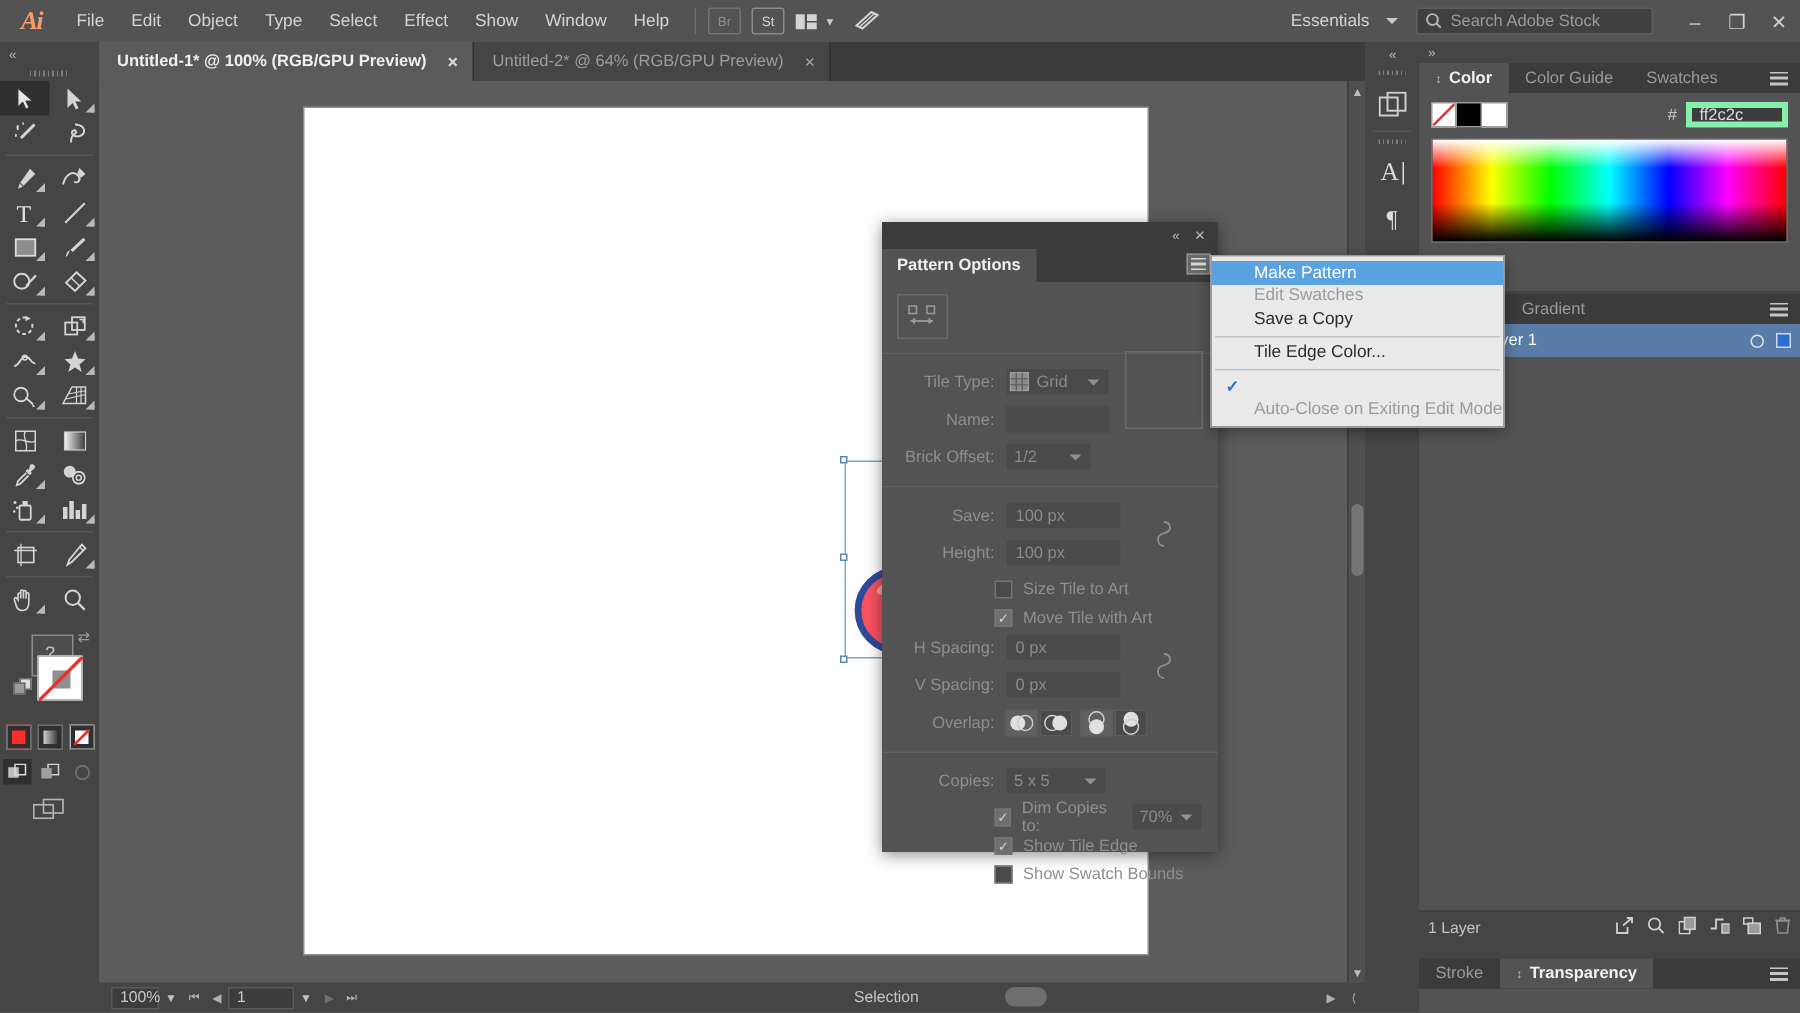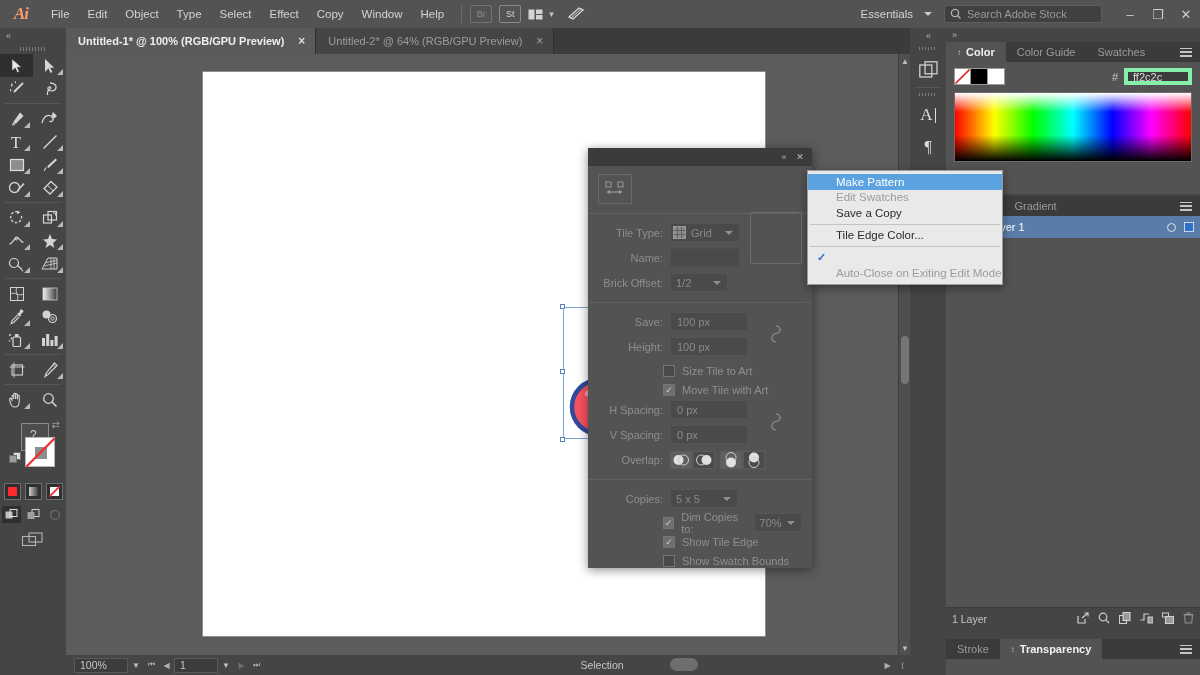--- a/index.html
+++ b/index.html
@@ -126,21 +126,21 @@
   .handle { position:absolute; width:5px; height:5px; background:#ffffff; border:1px solid #5a83be; }
   .vscroll { position:absolute; right:0; top:0; width:12px; bottom:0; background:#4f4f4f; border-left:1px solid #3e3e3e;}
   .vscroll .thumb { position:absolute; left:2px; width:8px; top:282px; height:48px; background:#767676; border-radius:4px; }
   .vscroll .arw { position:absolute; left:0; width:12px; height:14px; display:flex; align-items:center; justify-content:center; color:#bdbdbd; font-size:8px; }
 
   
   .statusbar {
     position:absolute; left:66px; bottom:0; right:290px; height:20px;
     background:#454545; display:flex; align-items:center; font-size:10.5px; color:#c6c6c6;
   }
-  .zoomfield { width:54px; height:15px; background:#3c3c3c; border:1px solid #5a5a5a; margin-left:8px;
+  .zoomfield { width:32px; height:15px; background:#3c3c3c; border:1px solid #5a5a5a; margin-left:8px;
      display:flex; align-items:center; padding-left:5px; }
   .dd-caret { width:16px; height:15px; display:flex; align-items:center; justify-content:center; color:#c0c0c0; font-size:8px;}
   .navbtn { width:15px; height:15px; display:flex; align-items:center; justify-content:center; color:#b0b0b0; font-size:8px; }
   .navbtn.dim { color:#6e6e6e; }
   .pagefield { width:44px; height:15px; background:#3c3c3c; border:1px solid #5a5a5a;
      display:flex; align-items:center; padding-left:5px; }
   .statustool { margin-left:auto; margin-right:auto; padding-left:60px; }
   .st-right { display:flex; align-items:center; }
 
   
@@ -256,21 +256,21 @@
 
   <div class="menubar">
     <div class="ai-logo">Ai</div>
     <div class="menu-items">
       <div class="menu-item">File</div>
       <div class="menu-item">Edit</div>
       <div class="menu-item">Object</div>
       <div class="menu-item">Type</div>
       <div class="menu-item">Select</div>
       <div class="menu-item">Effect</div>
-      <div class="menu-item">Copy</div>
+      <div class="menu-item">Show</div>
       <div class="menu-item">Window</div>
       <div class="menu-item">Help</div>
     </div>
     <div class="mb-sep"></div>
     <div class="mb-btn">Br</div>
     <div class="mb-btn active">St</div>
     <div class="mb-icon">
       <svg width="15" height="11" viewBox="0 0 15 11">
           <rect x="0.5" y="0.5" width="6" height="10" fill="#d4d4d4"></rect>
           <rect x="8" y="0.5" width="6.5" height="4.5" fill="#d4d4d4"></rect>
@@ -830,20 +830,30 @@
       </div>
       <div style="height:16px;background:#535353;"></div>
     </div>
   </div>
 
   <div class="patternpanel">
     <div class="pp-titlebar">
       <div class="pp-tb-btn">«</div>
       <div class="pp-tb-btn">✕</div>
     </div>
+    <div class="pp-tabrow">
+      <div class="pp-tab">
+        <span>Pattern Options</span>
+      </div>
+      <div class="pp-menu">
+          <i></i>
+          <i></i>
+          <i></i>
+        </div>
+    </div>
 
     <div class="pp-body">
       <div class="pp-tilebtn">
         <svg width="22" height="18" viewBox="0 0 22 18">
           <rect x="2" y="2" width="5" height="5" fill="none" stroke="#9a9a9a" stroke-width="1"></rect>
           <rect x="14" y="2" width="5" height="5" fill="none" stroke="#9a9a9a" stroke-width="1"></rect>
           <line x1="3" y1="12" x2="18" y2="12" stroke="#9a9a9a" stroke-width="1.2"></line>
           <path d="M3 12 L6 9.8 L6 14.2 Z" fill="#9a9a9a"></path>
           <path d="M18 12 L15 9.8 L15 14.2 Z" fill="#9a9a9a"></path>
         </svg>

